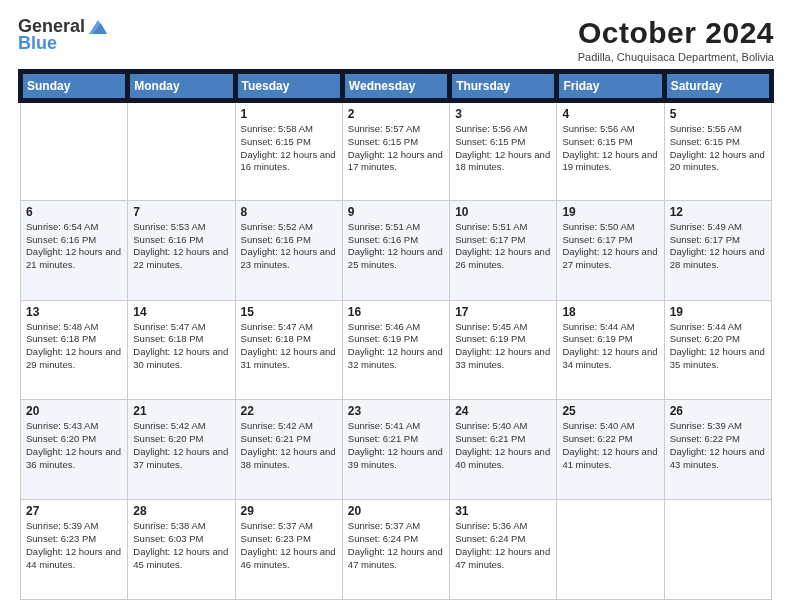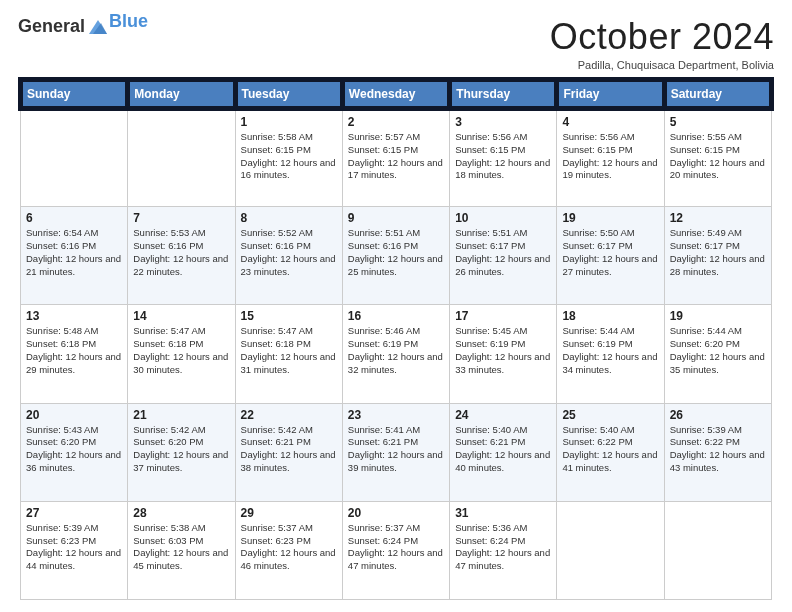--- a/index.html
+++ b/index.html
@@ -36,22 +36,22 @@
     }
     .logo-icon {
       width: 22px;
       height: 22px;
       margin-left: 2px;
     }
     .title-block {
       text-align: right;
     }
     .main-title {
-      font-size: 36px;
-      font-weight: 400;
+      font-size: 30px;
+      font-weight: 700;
       color: #222;
       letter-spacing: 0.5px;
     }
     .subtitle {
       font-size: 11px;
       color: #444;
       margin-top: 1px;
     }
     .calendar {
       flex: 1;
@@ -101,21 +101,21 @@
     thead tr th {
       background: #4a7fbf !important;
     }
   </style>
 </head>
 <body>
 
 <div class="page">
   <div class="header">
     <div class="logo">
-      <div style="display:flex;flex-direction:row;align-items:flex-start;">
+      <div style="display:flex;flex-direction:column;align-items:flex-start;">
         <div style="display:flex;align-items:center;">
           <span class="logo-text">General</span>
           <svg class="logo-icon" viewBox="0 0 22 22" xmlns="http://www.w3.org/2000/svg">
             <polygon points="2,18 11,4 20,18" fill="#4a90d9" opacity="0.85"></polygon>
             <polygon points="6,18 14,7 20,18" fill="#3a7abf" opacity="0.7"></polygon>
           </svg>
         </div>
         <span class="logo-text" style="color:#4a90d9;margin-top:-4px;">Blue</span>
       </div>
     </div>

